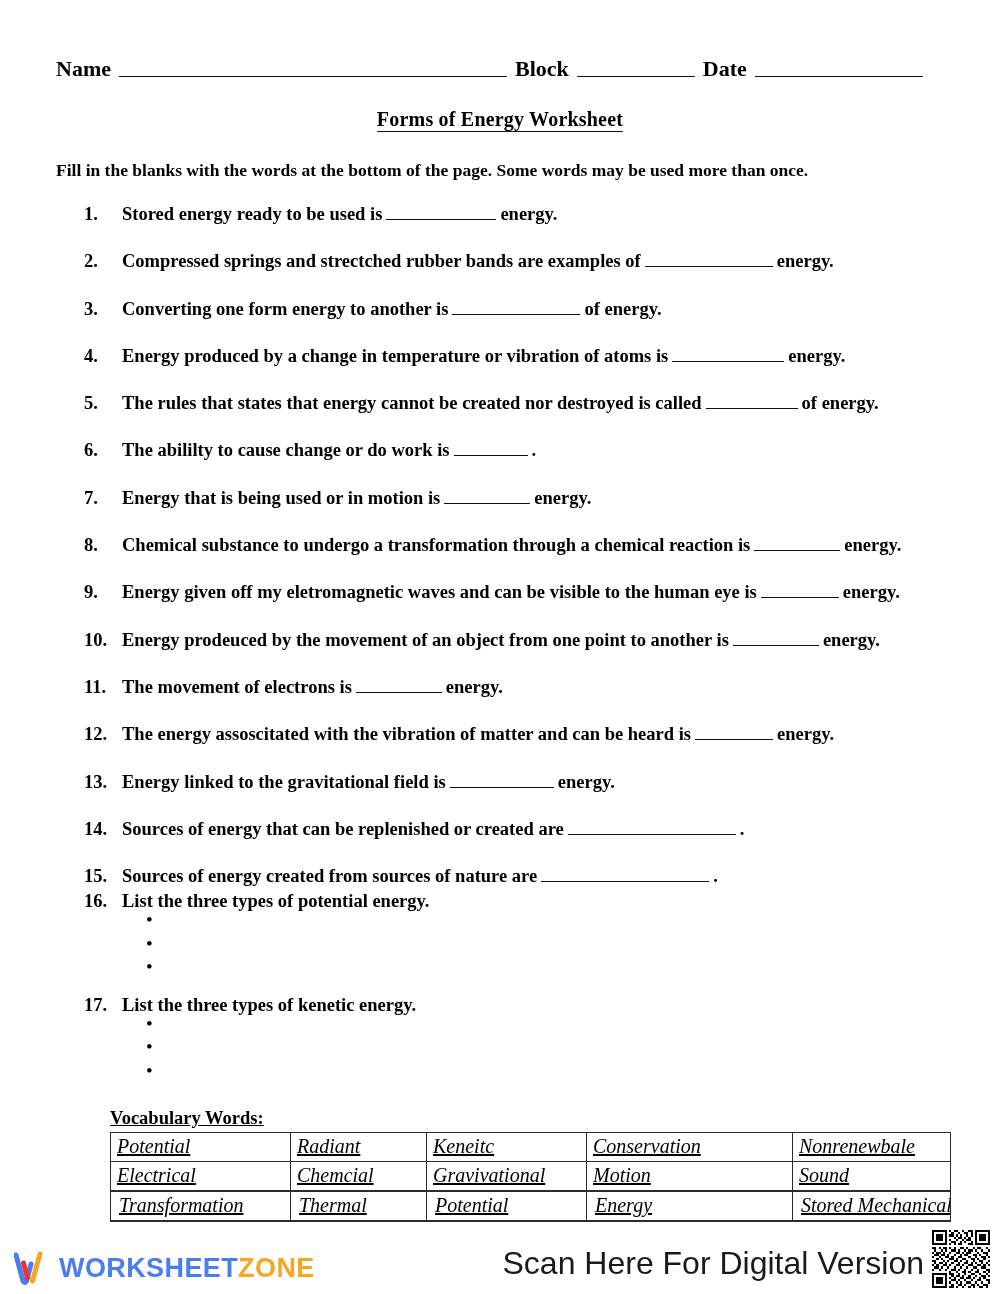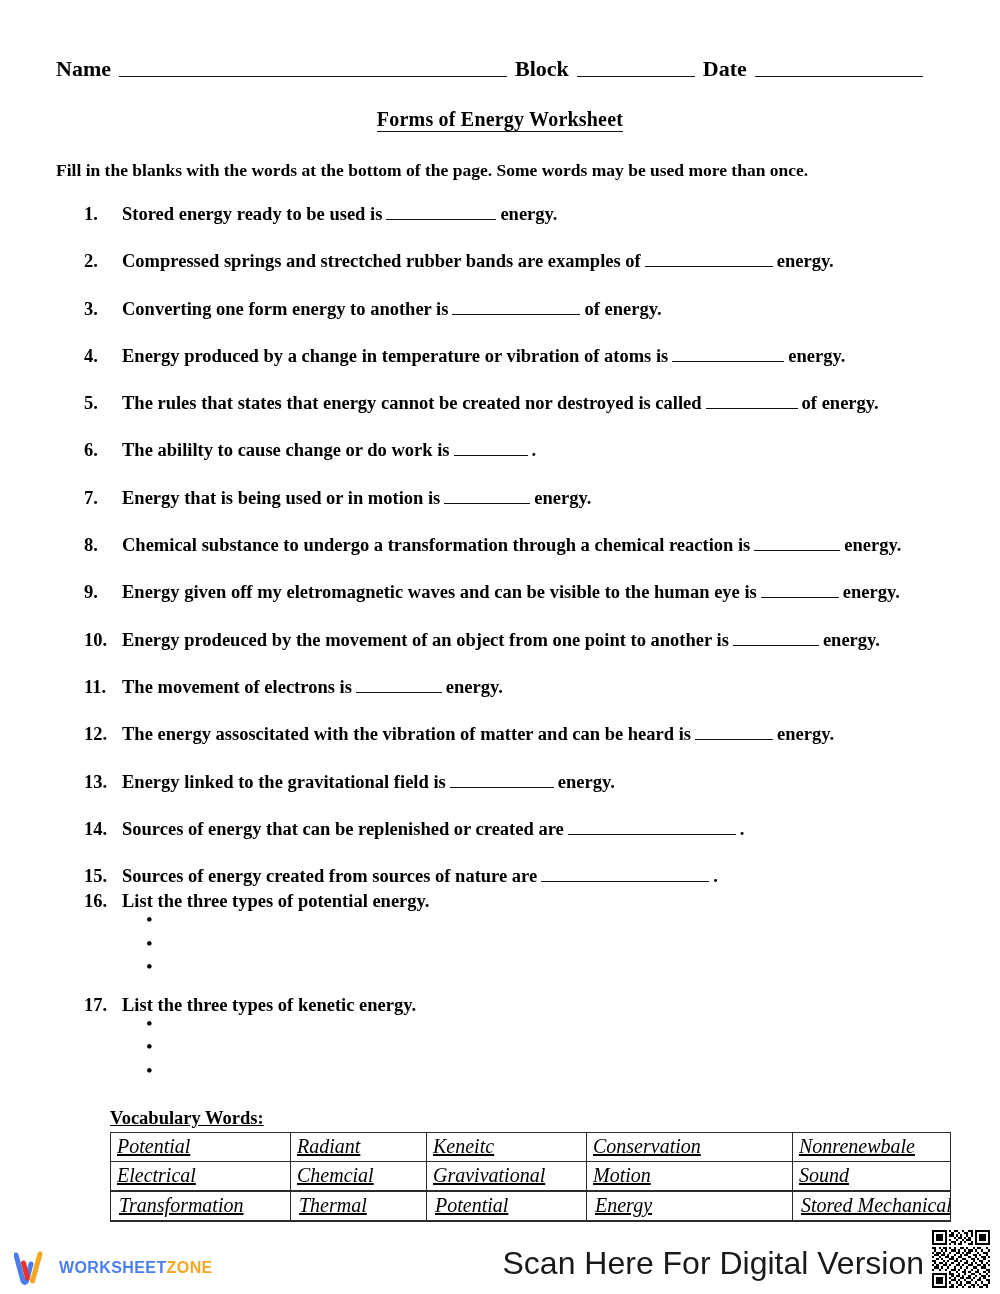--- a/index.html
+++ b/index.html
@@ -168,21 +168,21 @@
     position: absolute;
     left: 14px;
     bottom: 9px;
     display: flex;
     align-items: center;
     gap: 9px;
   }
   .brand-mark { width: 36px; height: 34px; display: block; }
   .brand-text {
     font-family: "Liberation Sans", "DejaVu Sans", sans-serif;
-    font-size: 16px;
+    font-size: 27px;
     font-weight: 700;
     letter-spacing: 0.4px;
   }
   .brand-text .w1 { color: #4a7df0; }
   .brand-text .w2 { color: #f5a623; }
 
   .scan {
     position: absolute;
     right: 76px;
     bottom: 12px;

